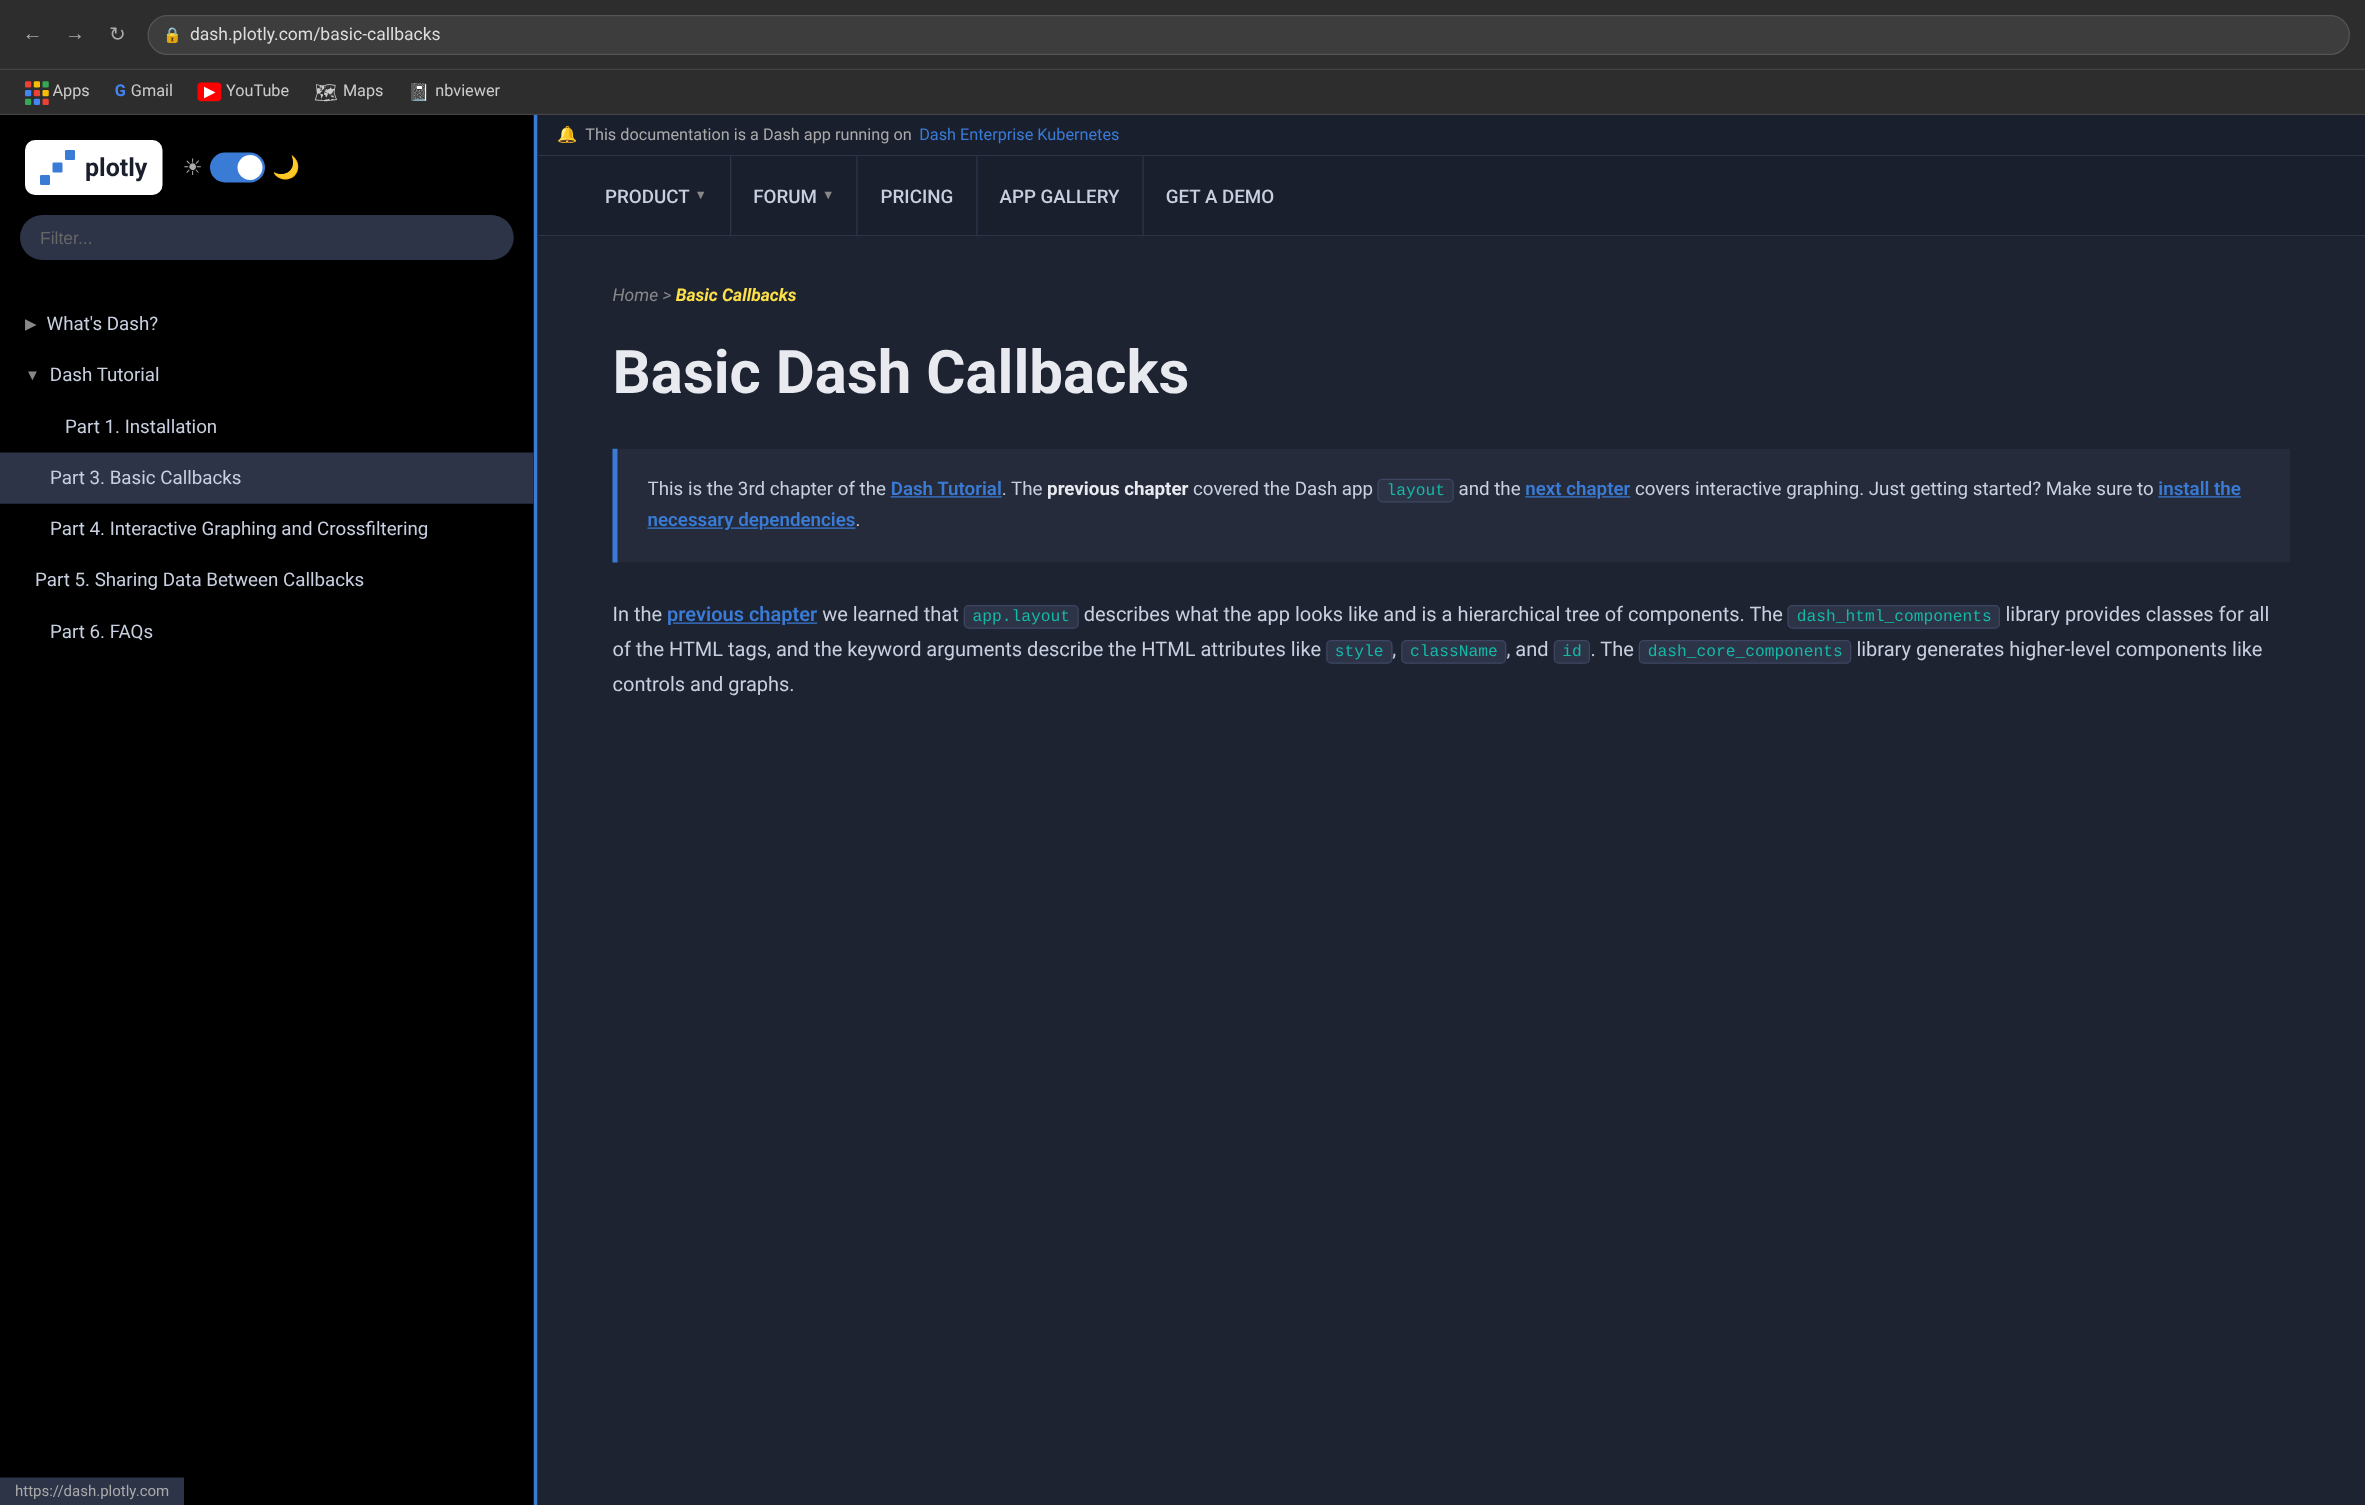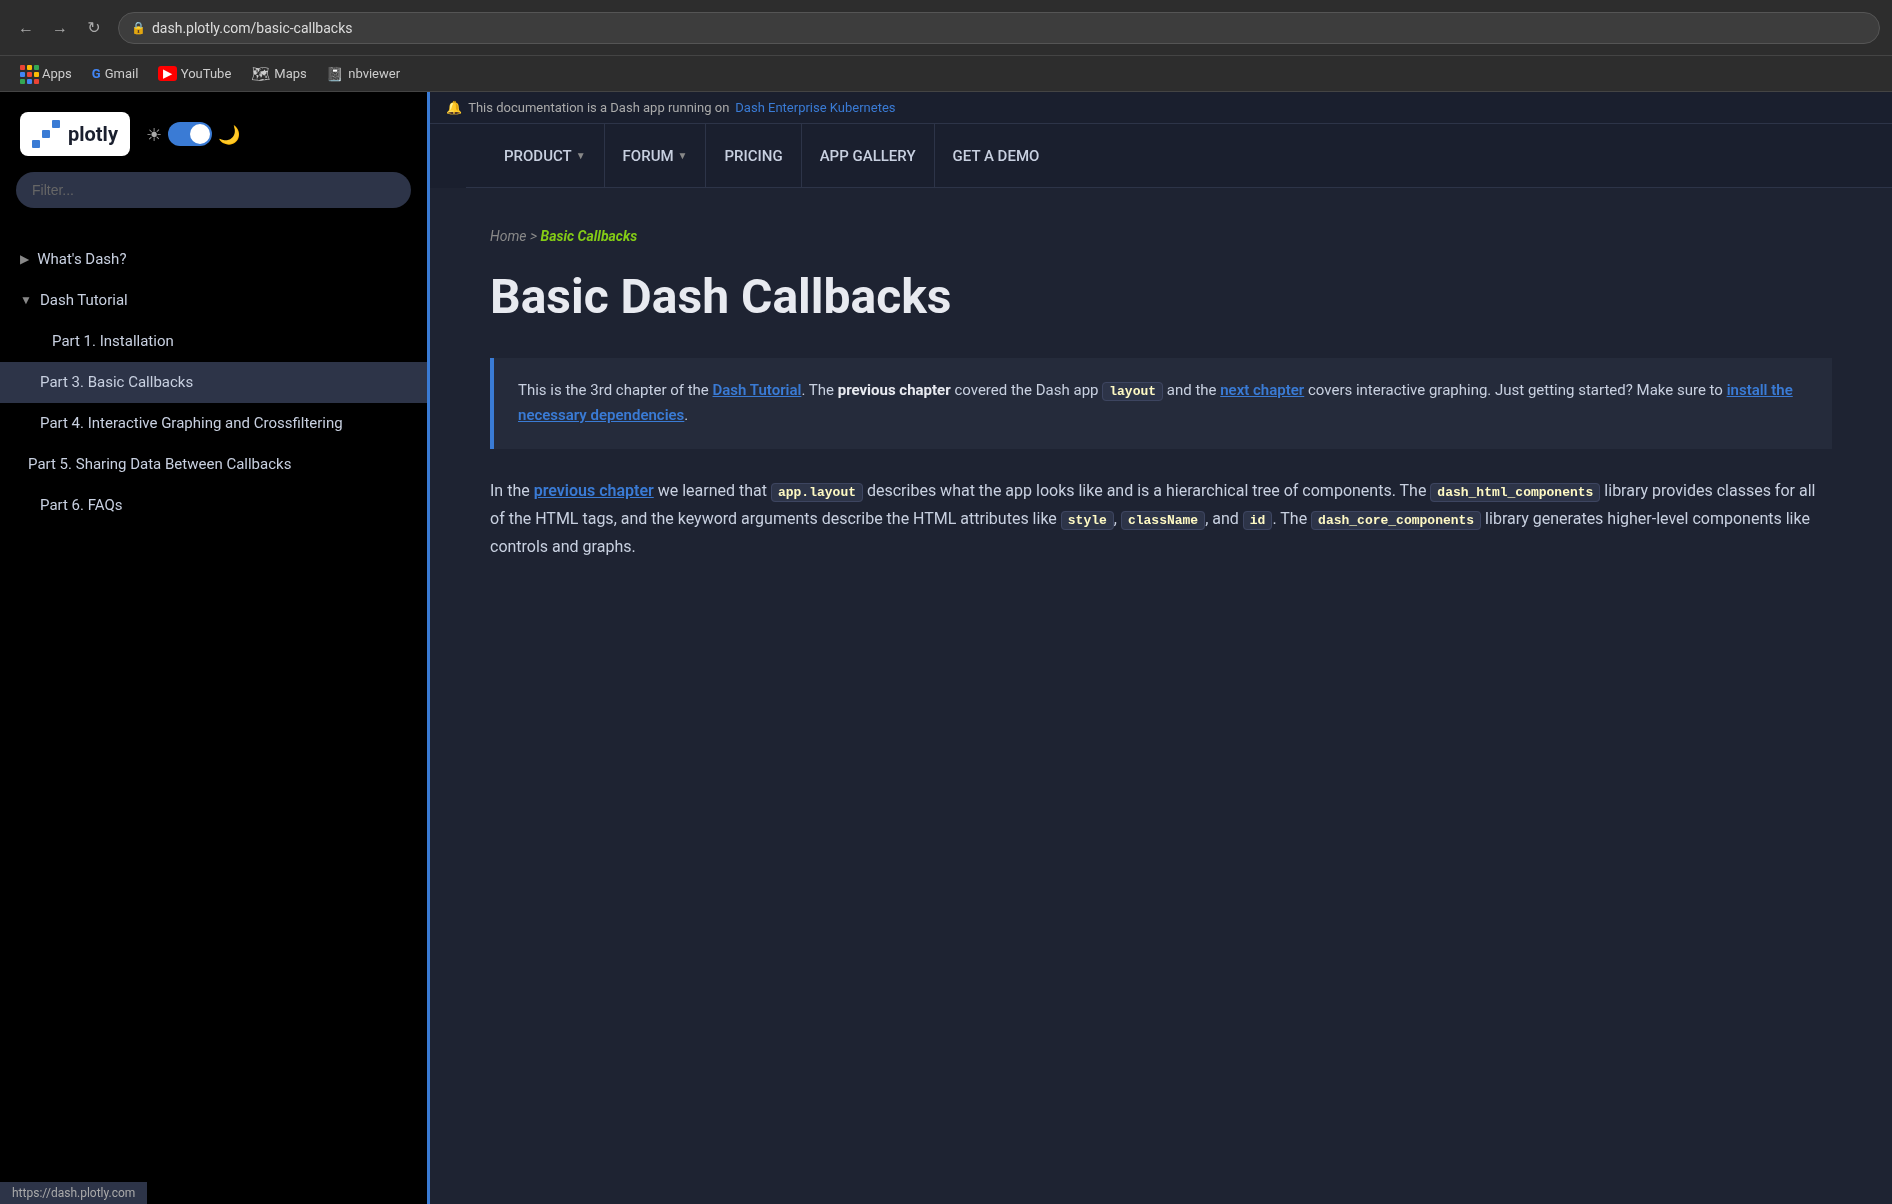--- a/index.html
+++ b/index.html
@@ -131,25 +131,24 @@
       gap: 6px;
       border-bottom: 1px solid #2d3448;
     }
     .notification-bar a { color: #3a7bd5; text-decoration: none; }
 
     
     .top-nav {
       background: #1a1f2e;
       display: flex;
       align-items: center;
-      padding: 0 20px;
+      padding: 0 36px;
       height: 64px;
       border-bottom: 1px solid #2d3448;
       gap: 0;
-      margin-left: 36px;
     }
     .top-nav-item {
       padding: 0 18px; height: 64px; display: flex; align-items: center;
       color: #c8d0e0; font-size: 15px; font-weight: 500; cursor: pointer;
       border-right: 1px solid #2d3448; gap: 4px;
     }
     .top-nav-item .chevron { font-size: 10px; color: #888; }
 
     
     .content-area {
@@ -157,21 +156,21 @@
       background: #1e2332;
       overflow-y: auto;
       padding: 40px 60px;
     }
 
     
     .breadcrumb {
       font-size: 14px; color: #888; margin-bottom: 24px;
       font-style: italic;
     }
-    .breadcrumb .current { font-weight: bold; color: #84cc16; font-style: italic; }
+    .breadcrumb .current { font-weight: bold; color: #fde047; font-style: italic; }
 
     
     .page-title {
       font-size: 48px; font-weight: 700; color: #e8eaf0;
       margin-bottom: 32px; line-height: 1.2;
     }
 
     
     .callout-box {
       background: #252b3b;
@@ -181,22 +180,21 @@
       font-size: 15px;
       line-height: 1.7;
       color: #c8d0e0;
     }
     .callout-box a { color: #3a7bd5; text-decoration: underline; font-weight: 600; }
     .callout-box strong { font-weight: 700; color: #e8eaf0; }
     code.inline {
       background: #2d3448; border: 1px solid #3d4560;
       border-radius: 4px; padding: 1px 6px;
       font-family: 'Courier New', monospace; font-size: 13px;
-      color: #fef9c3;
-      font-weight: bold;
+      color: #14b8a6;
     }
 
     
     .body-text {
       font-size: 16px; line-height: 1.75; color: #c8d0e0;
       margin-bottom: 20px;
     }
     .body-text a { color: #3a7bd5; text-decoration: underline; font-weight: 600; }
 
     

